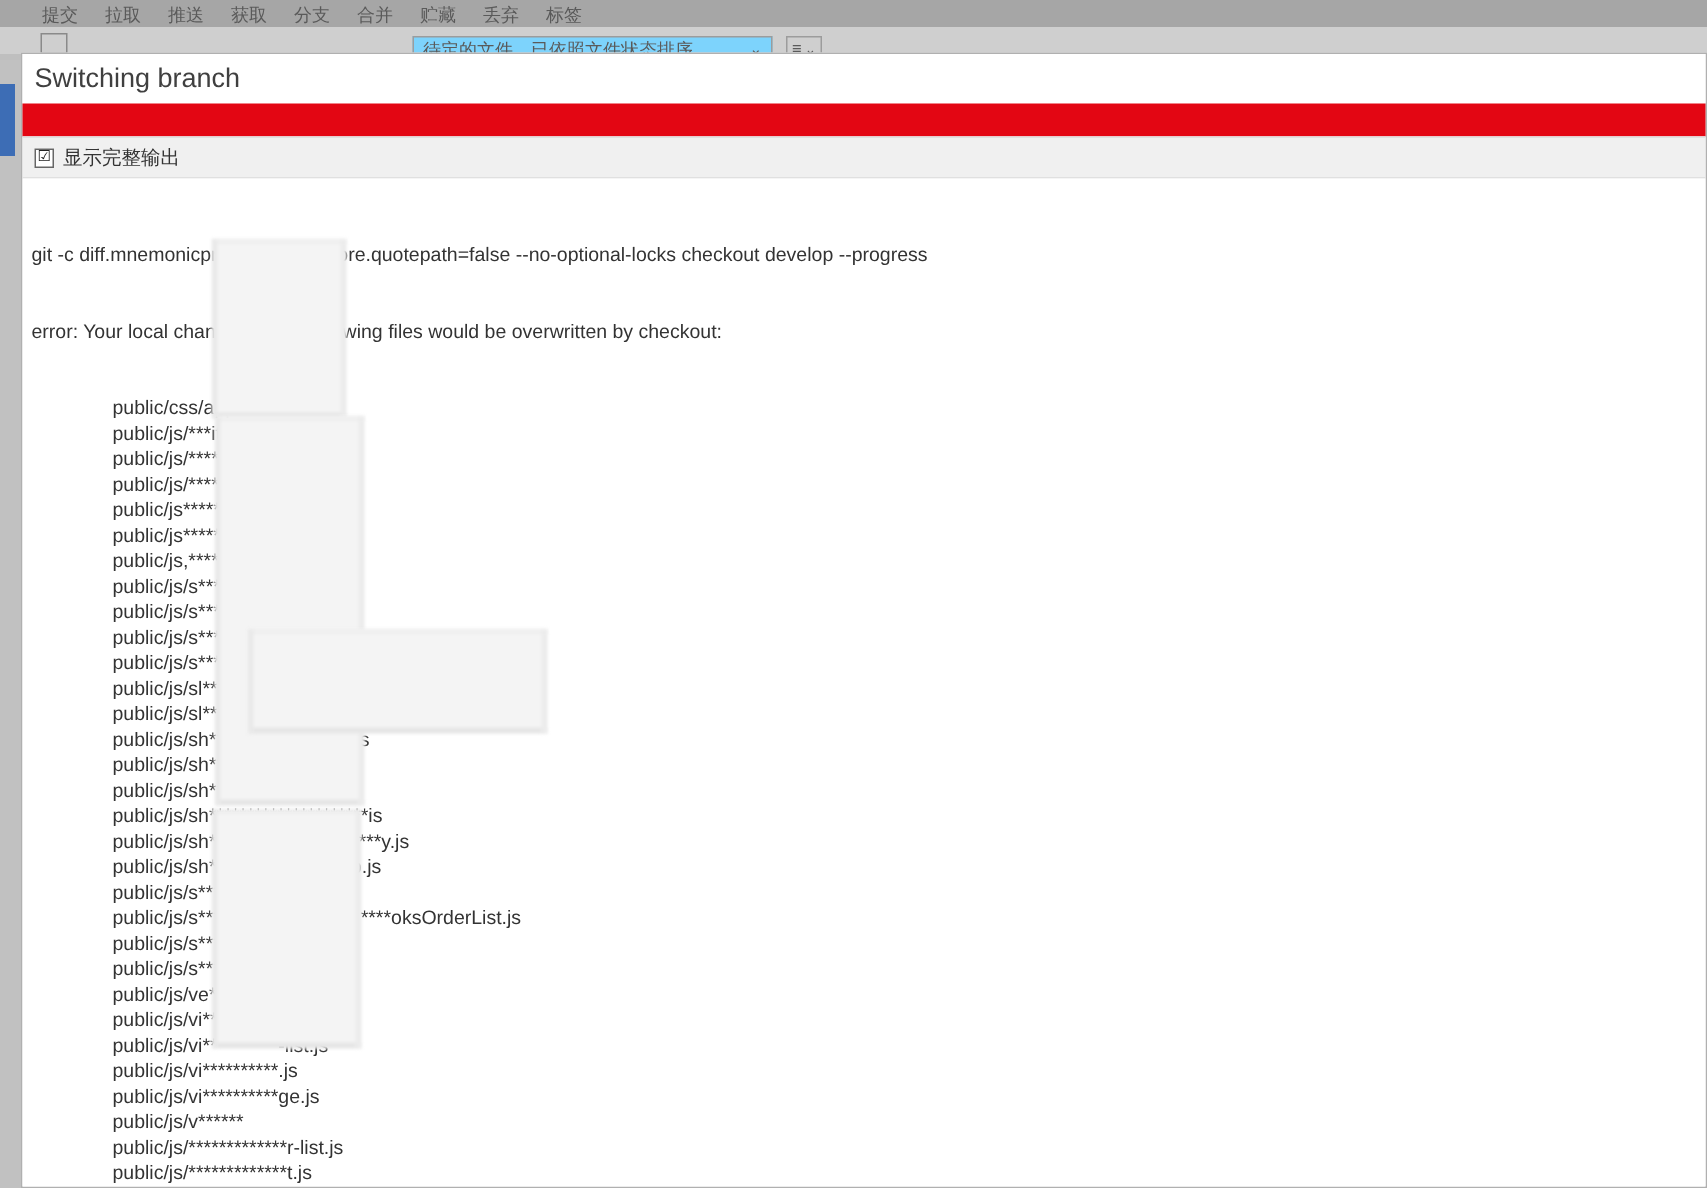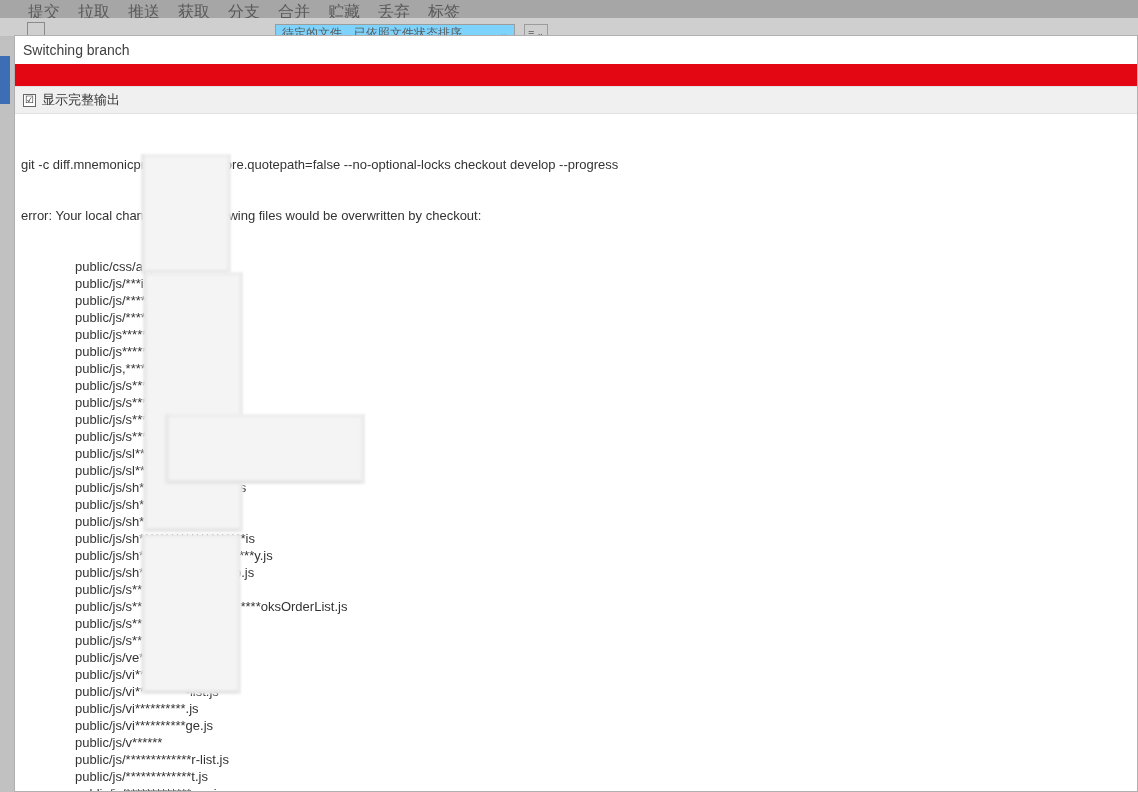--- a/index.html
+++ b/index.html
@@ -11,21 +11,21 @@
       font-size:13px;
     }
     
     .bg-window {
       position:absolute; left:0; top:0; width:1138px; height:792px;
       background:#bfbfbf;
     }
     .bg-tabs {
       position:absolute; left:0; top:0; width:1138px; height:18px;
       background:#a6a6a6; display:flex; gap:18px; padding-left:28px;
-      color:#5a5a5a; font-size:16px; align-items:flex-start;
+      color:#5a5a5a; font-size:12px; align-items:flex-start;
       padding-top:2px;
     }
     .bg-toolbar {
       position:absolute; left:0; top:18px; width:1138px; height:18px;
       background:#cfcfcf;
     }
     .bg-dropdown {
       position:absolute; left:275px; top:24px; width:240px; height:18px;
       background:#7dd3fc; border:1px solid #9c9c9c;
       color:#5a5a5a; font-size:12px; padding-left:6px;
@@ -50,21 +50,21 @@
       position:absolute; left:0; top:56px; width:10px; height:48px;
       background:#3d6db5;
     }
     
     .dialog {
       position:absolute; left:14px; top:35px; width:1124px; height:757px;
       background:#fff; border:1px solid #b0b0b0;
       display:flex; flex-direction:column;
     }
     .dlg-title {
-      padding:6px 10px 6px 8px; color:#404040; font-size:14px;
+      padding:6px 10px 6px 8px; color:#404040; font-size:18px;
       background:#fff;
     }
     .dlg-redbar {
       height:22px; background:#e30613; width:100%;
     }
     .dlg-optrow {
       background:#f0f0f0; border-top:1px solid #e0e0e0; border-bottom:1px solid #e0e0e0;
       padding:4px 8px; display:flex; align-items:center; gap:6px;
       color:#333; font-size:13px;
     }

